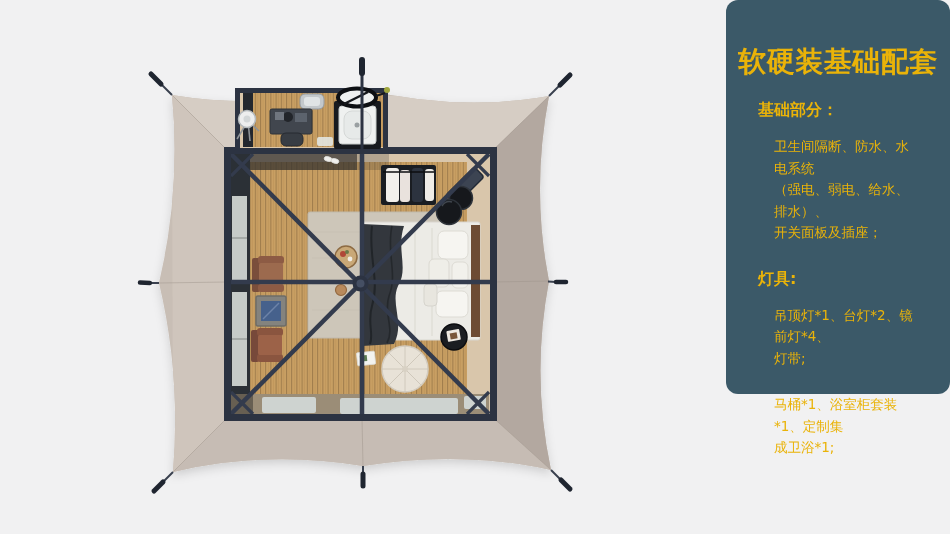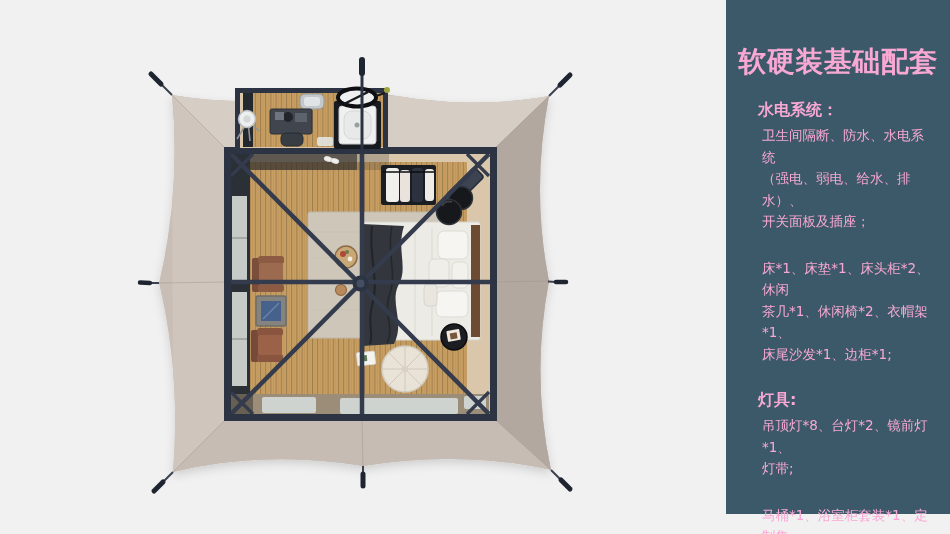--- a/index.html
+++ b/index.html
@@ -4,31 +4,32 @@
 <style>
   html,body{margin:0;padding:0;}
   body{
     width:950px;height:534px;overflow:hidden;position:relative;
     background:#f1f1f2;
     font-family:"DejaVu Sans","Liberation Sans",sans-serif;
   }
   .stage{position:absolute;left:0;top:0;width:726px;height:534px;}
   .stage svg{display:block;}
   .panel{
-    position:absolute;right:0;top:0;width:224px;height:514px;
-    background:#3b5968;color:#f9a8d4;box-sizing:border-box;
+    position:absolute;right:0;top:0;width:224px;height:394px;
+    background:#3b5968;color:#eab308;box-sizing:border-box;
     padding:46px 14px 0 32px;
+    border-radius:12px;
   }
   .panel-title{
     font-size:28px;font-weight:bold;line-height:1.15;
     margin:0 -14px 22px -32px;text-align:center;letter-spacing:0.5px;
   }
   .sec{margin:0 0 25px 0;}
   .sec h2{font-size:16px;font-weight:bold;margin:0 0 5px 0;line-height:1.25;}
-  .sec p{margin:4px;font-size:13.5px;line-height:21.5px;white-space:pre-line;}
+  .sec p{margin:16px;font-size:13.5px;line-height:21.5px;white-space:pre-line;}
 </style>
 </head>
 <body>
 
 <div class="stage">
 <svg width="726" height="534" viewBox="0 0 726 534" xmlns="http://www.w3.org/2000/svg">
   <defs>
     <pattern id="slats" width="5.2" height="40" patternUnits="userSpaceOnUse">
       <rect width="5.2" height="40" fill="#c89f63"></rect>
       <rect x="0" width="1" height="40" fill="#7c5e39" opacity="0.55"></rect>
@@ -267,35 +268,32 @@
       <line x1="363" y1="474" x2="363" y2="486"></line>
     </g>
   </g>
 </svg>
 </div>
 
 <div class="panel">
   <h1 class="panel-title">软硬装基础配套</h1>
 
   <div class="sec">
-    <h2>水电系统：</h2>
+    <h2>基础部分：</h2>
     <p>卫生间隔断、防水、水电系统
 （强电、弱电、给水、排水）、
 开关面板及插座；</p>
   </div>
 
   <div class="sec">
-    <p>床*1、床垫*1、床头柜*2、休闲
-茶几*1、休闲椅*2、衣帽架*1、
-床尾沙发*1、边柜*1;</p>
   </div>
 
   <div class="sec">
     <h2>灯具:</h2>
-    <p>吊顶灯*8、台灯*2、镜前灯*1、
+    <p>吊顶灯*1、台灯*2、镜前灯*4、
 灯带;</p>
   </div>
 
   <div class="sec">
     <p>马桶*1、浴室柜套装*1、定制集
 成卫浴*1;</p>
   </div>
 
 </div>
 

